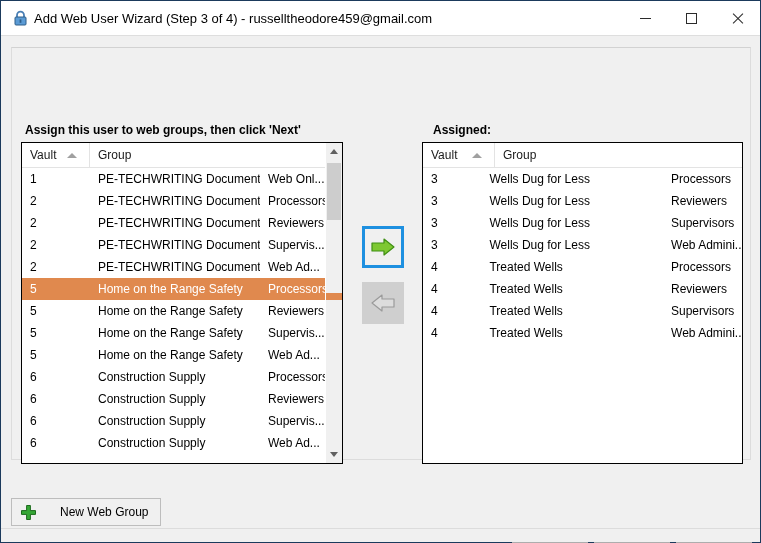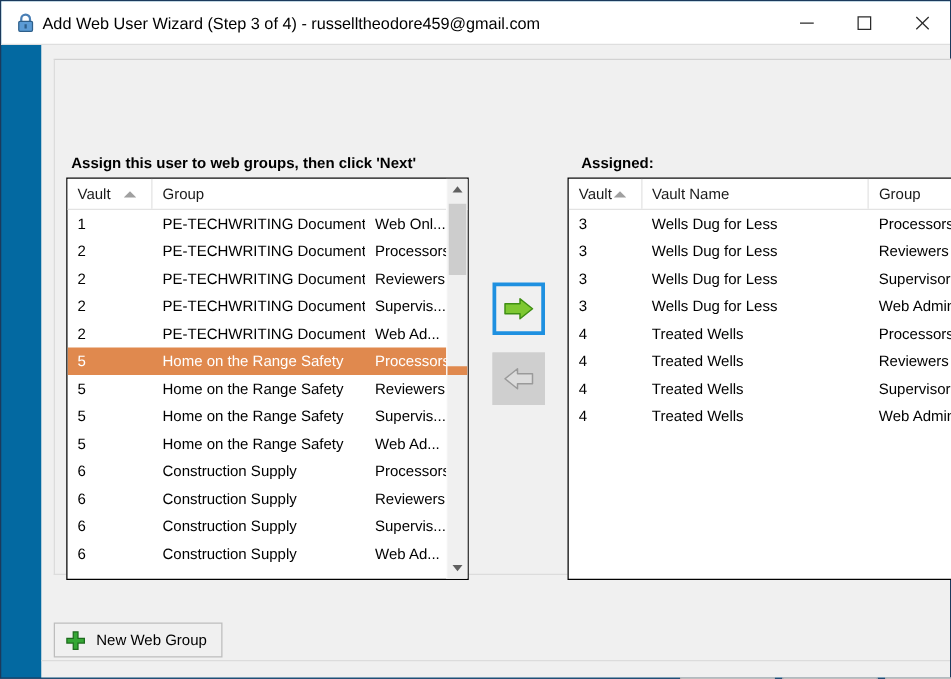--- a/index.html
+++ b/index.html
@@ -86,21 +86,20 @@
     background: #2b2b2b;
   }
   .glyph-close:before { transform: rotate(45deg); }
   .glyph-close:after  { transform: rotate(-45deg); }
 
   
   .dialog-body {
     flex: 1;
     position: relative;
     background: #f0f0f0;
-    margin-left: 32px;
   }
 
   
   .inner-panel {
     position: absolute;
     left: 10px;
     top: 11px;
     width: 740px;
     height: 413px;
     box-sizing: border-box;
@@ -272,21 +271,21 @@
     position: absolute;
     left: 10px;
     top: 462px;
     height: 28px;
     padding: 0 12px 0 8px;
     box-sizing: border-box;
     background: #f0f0f0;
     border: 1px solid #bdbdbd;
     display: flex;
     align-items: center;
-    gap: 8px;
+    gap: 23px;
     font-size: 12px;
     cursor: default;
   }
 
   
   .footer-sep {
     position: absolute;
     left: 0; right: 0;
     top: 492px;
     height: 1px;
@@ -447,23 +446,20 @@
         <path d="M24 6 H12 V2 L2 10 L12 18 V14 H24 Z" fill="#dcdcdc" stroke="#9a9a9a" stroke-width="1.2" stroke-linejoin="round"></path>
       </svg>
     </div>
 
     <div class="listview" id="list-right">
       <div class="lv-head">
         <div class="col c-vault">
           <span>Vault</span>
           <span class="sort-asc"></span>
         </div>
-        <div class="col c-name">
-          <span>Vault Name</span>
-        </div>
         <div class="col c-group">
           <span>Group</span>
         </div>
       </div>
       <div class="lv-rows" id="right-rows">
           <div class="lv-row">
             <div class="cell c-vault">3</div>
             <div class="cell c-name">Wells Dug for Less</div>
             <div class="cell c-group">Processors</div>
           </div>

